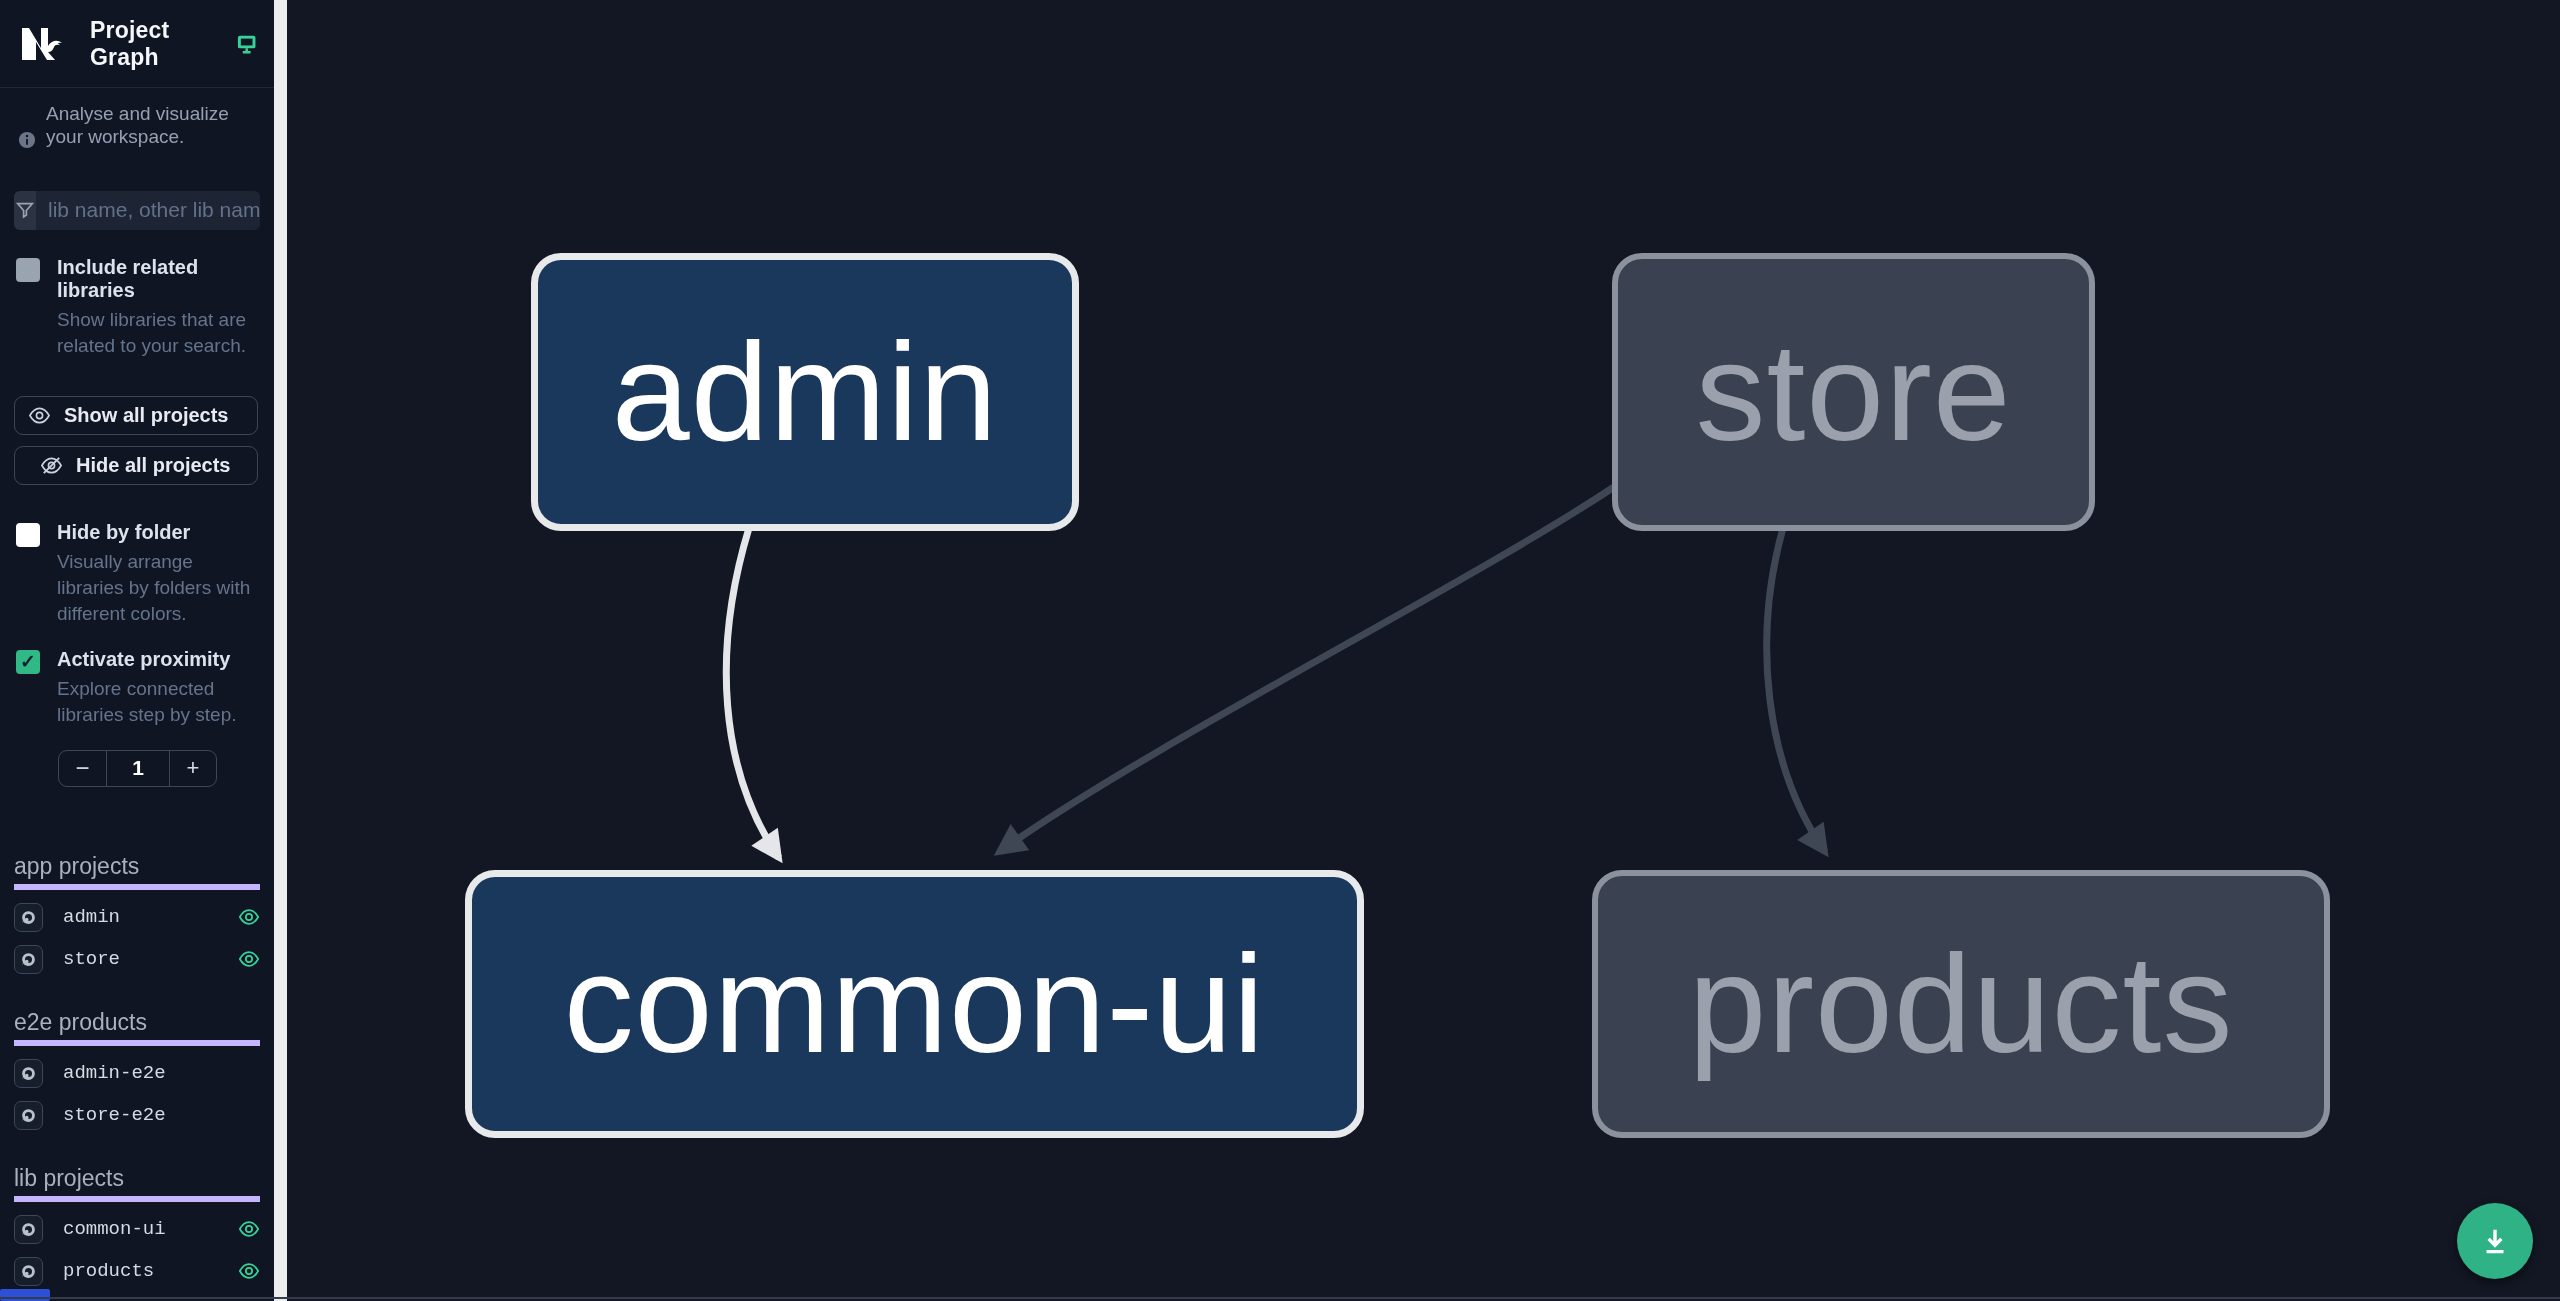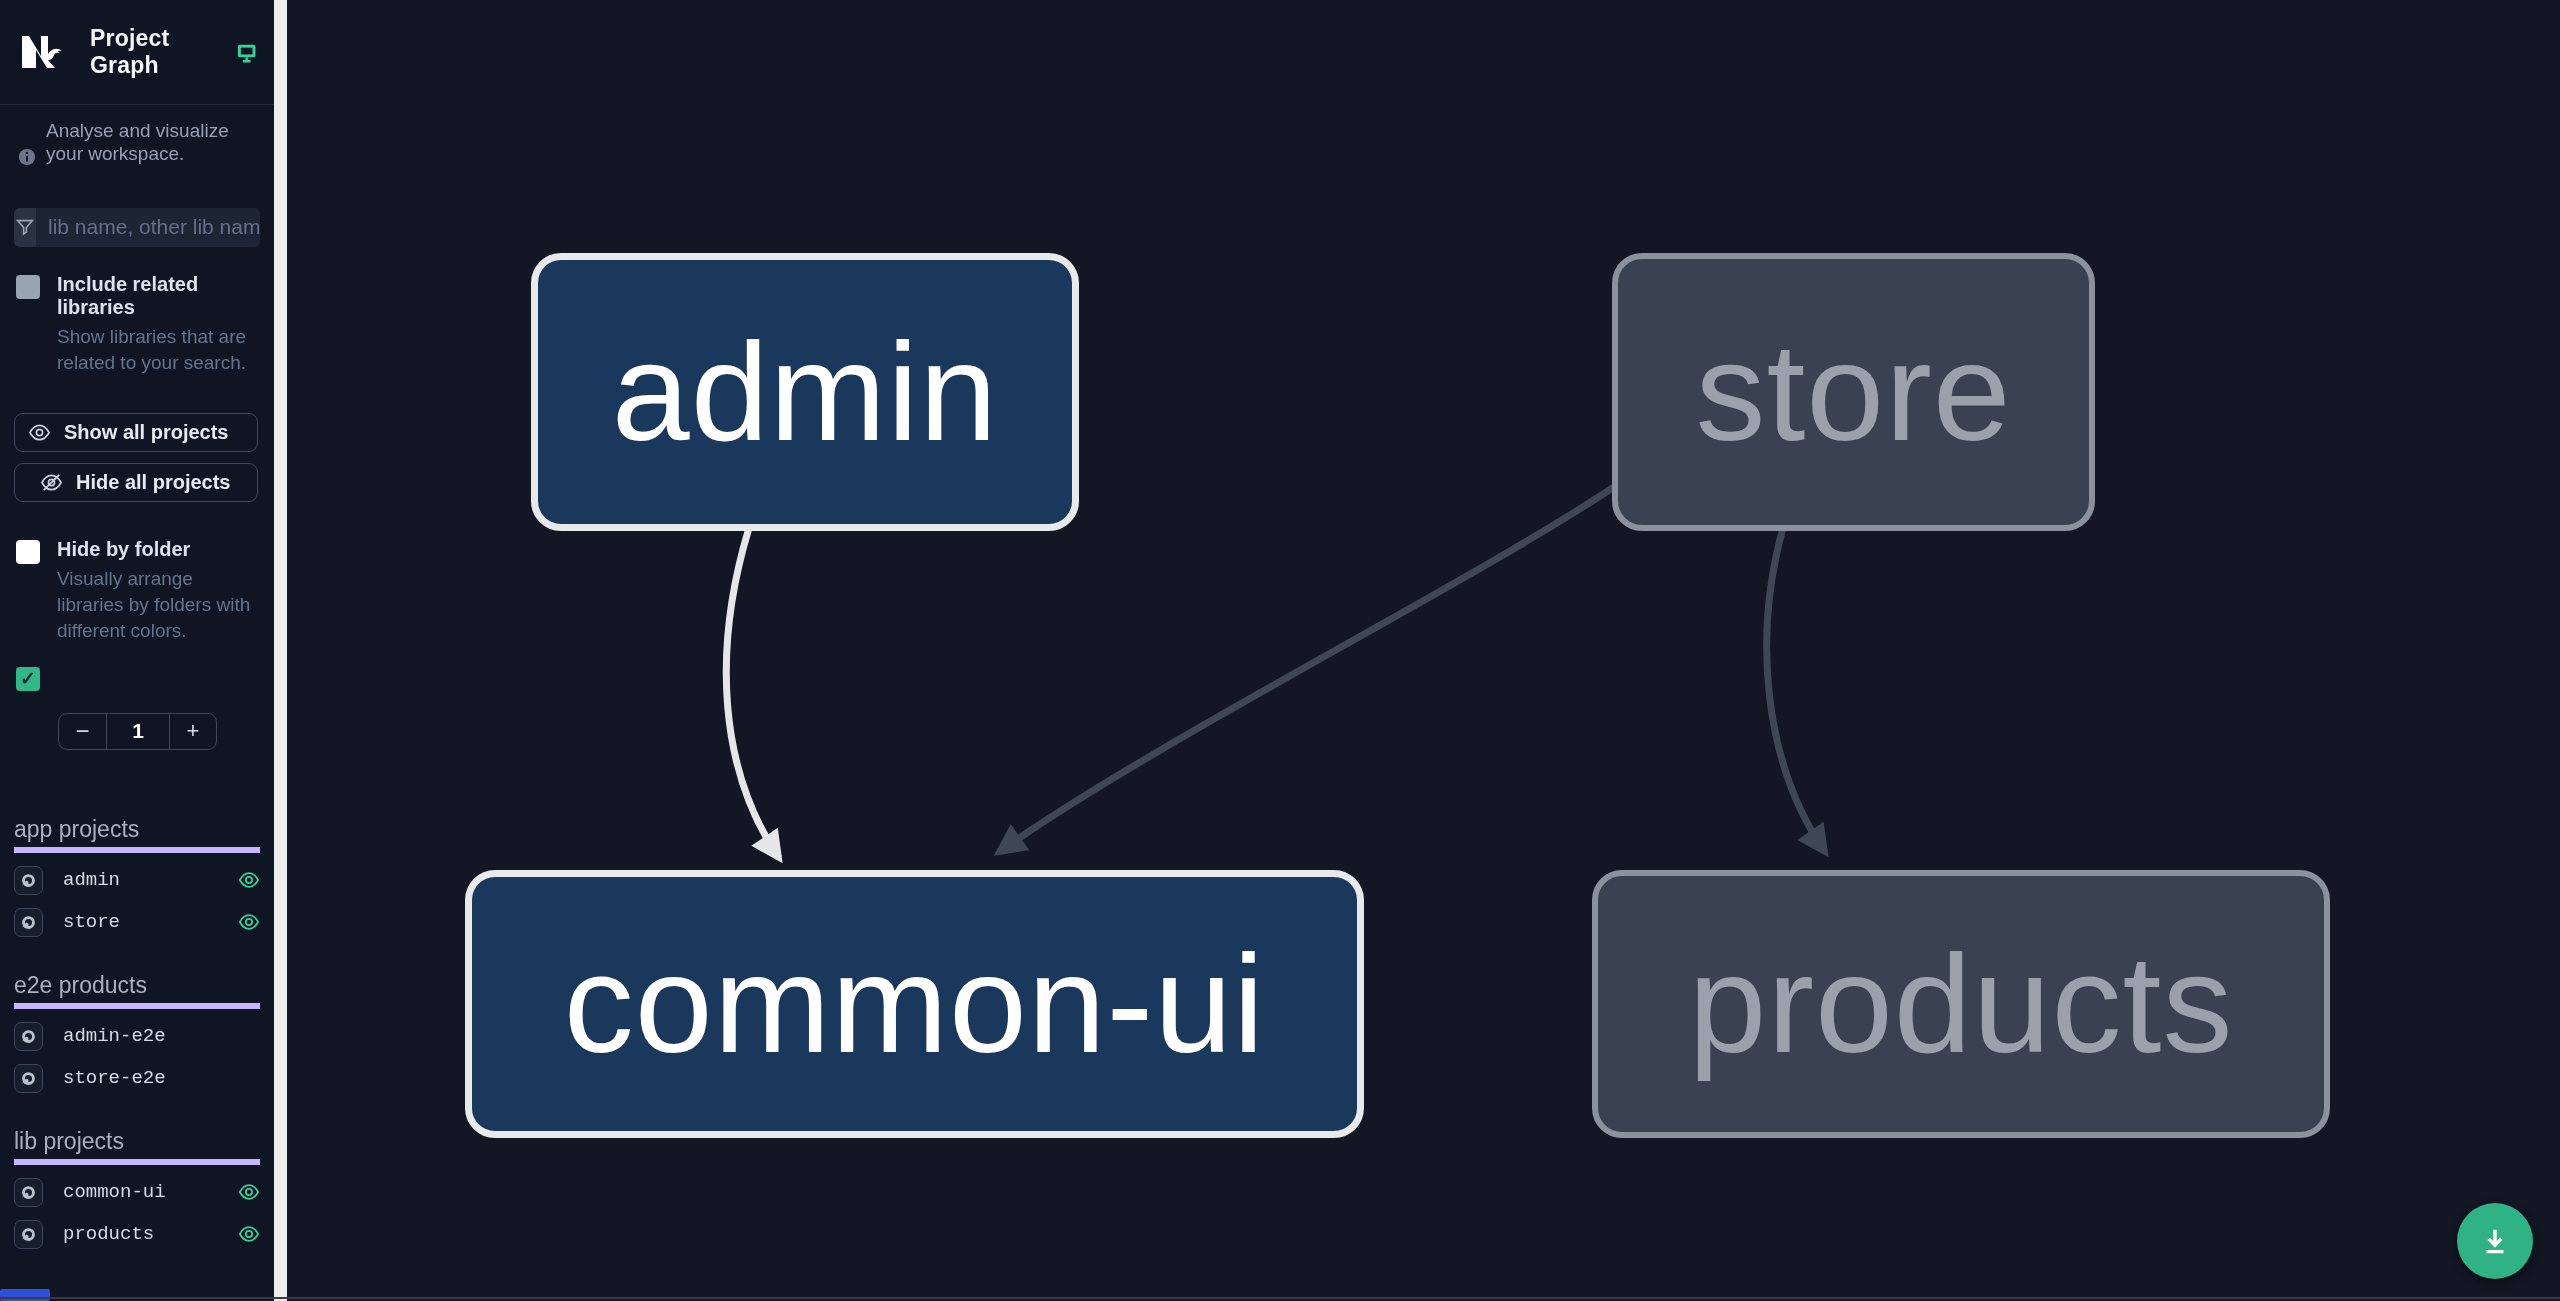--- a/index.html
+++ b/index.html
@@ -10,21 +10,21 @@
     position:relative;
     color:#e7ebf1;
   }
 
   
   .sidebar {
     position:absolute; left:0; top:0; width:274px; height:1301px;
     background:#101523; overflow:hidden;
   }
   .sb-header {
-    height:105px; display:flex; align-items:center; padding:0 16px;
+    height:88px; display:flex; align-items:center; padding:0 16px;
     border-bottom:1px solid #202839;
   }
   .nx-logo { width:48px; height:48px; flex:0 0 auto; }
   .sb-title { font-size:23px; font-weight:700; color:#f5f7fa; margin-left:26px; letter-spacing:.2px; }
   .monitor-icon { margin-left:auto; width:25px; height:25px; }
 
   .tagline-row { display:flex; align-items:flex-end; padding:15px 16px 14px 18px; }
   .info-icon { width:18px; height:18px; flex:0 0 auto; margin-top:1px; }
   .tagline-text { font-size:19px; color:#96a0b2; margin-left:10px; line-height:1.2; }
 
@@ -200,20 +200,24 @@
   <div class="cb-block" style="padding-top:36px;">
     <span class="cb-box cb-white"></span>
     <div class="cb-text">
       <div class="cb-label">Hide by folder</div>
       <div class="cb-desc">Visually arrange libraries by folders with different colors.</div>
     </div>
   </div>
 
   <div class="cb-block" style="padding-top:21px;">
     <span class="cb-box cb-teal">✓</span>
+    <div class="cb-text">
+      <div class="cb-label">Activate proximity</div>
+      <div class="cb-desc">Explore connected libraries step by step.</div>
+    </div>
   </div>
 
   <div class="counter">
     <button class="counter-dec">−</button>
     <span class="counter-val">1</span>
     <button class="counter-inc">+</button>
   </div>
 
   <div class="proj-section sec-app">
     <h4>app projects</h4>

